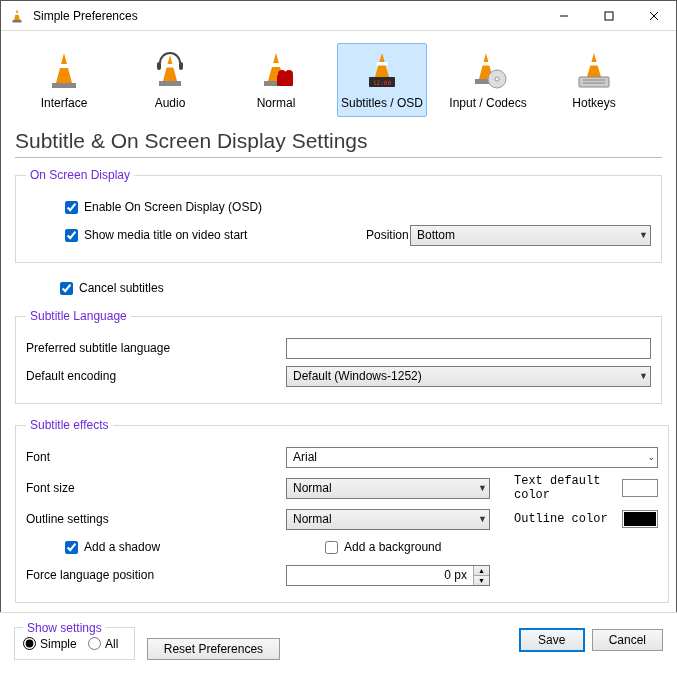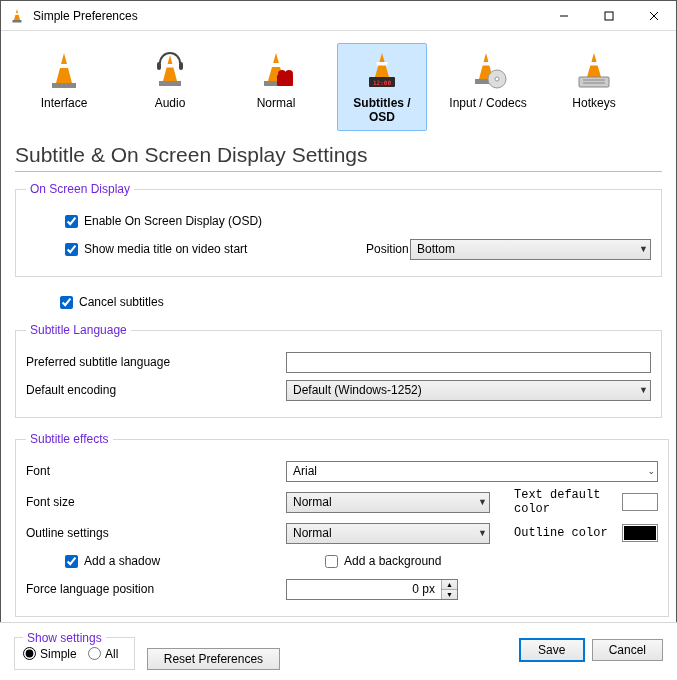--- a/index.html
+++ b/index.html
@@ -42,21 +42,20 @@
     width: 90px;
     text-align: center;
     padding: 4px 2px 6px 2px;
     border: 1px solid transparent;
     border-radius: 2px;
     cursor: default;
   }
   .cat.selected {
     background: #cde8ff;
     border: 1px solid #7abef5;
-    font-weight: bold;
   }
   .cat .icon-box {
     height: 46px;
     display: flex; align-items: center; justify-content: center;
     margin-bottom: 2px;
   }
   .cat .label { font-size: 12px; }
 
   .main {
     padding: 0 14px 0 14px;
@@ -116,39 +115,39 @@
   }
   .combo {
     display: flex;
     align-items: center;
     justify-content: space-between;
     padding: 0 2px 0 6px;
   }
   .combo .arrow, select ~ .arrow { font-size: 9px; color:#333; }
   .spin {
     display: flex; align-items: stretch; padding:0;
-    width: 172px;
+    width: 204px;
   }
   .spin .val {
     flex:1; text-align: right; padding: 2px 6px;
     border-right: 1px solid #aaa;
   }
   .spin .btns { width:15px; display:flex; flex-direction:column; }
   .spin .btns div {
     flex:1; font-size:7px; display:flex; align-items:center; justify-content:center;
     background: linear-gradient(#f3f3f3,#e3e3e3);
     border-bottom:1px solid #aaa;
   }
   .spin .btns div:last-child { border-bottom:none; }
 
   .footer {
     position: absolute;
     bottom: 0; left: 0; right: 0;
     border-top: 1px solid #d8d8d8;
-    padding: 8px 14px 10px 14px;
+    padding: 8px 14px 20px 14px;
     background: #fff;
   }
   .footer fieldset.show {
     display: inline-block;
     border: 1px solid #d8d8d8;
     padding: 2px 8px 6px 8px;
     margin: 0 8px 0 0;
     vertical-align: bottom;
   }
   .footer .btn {

